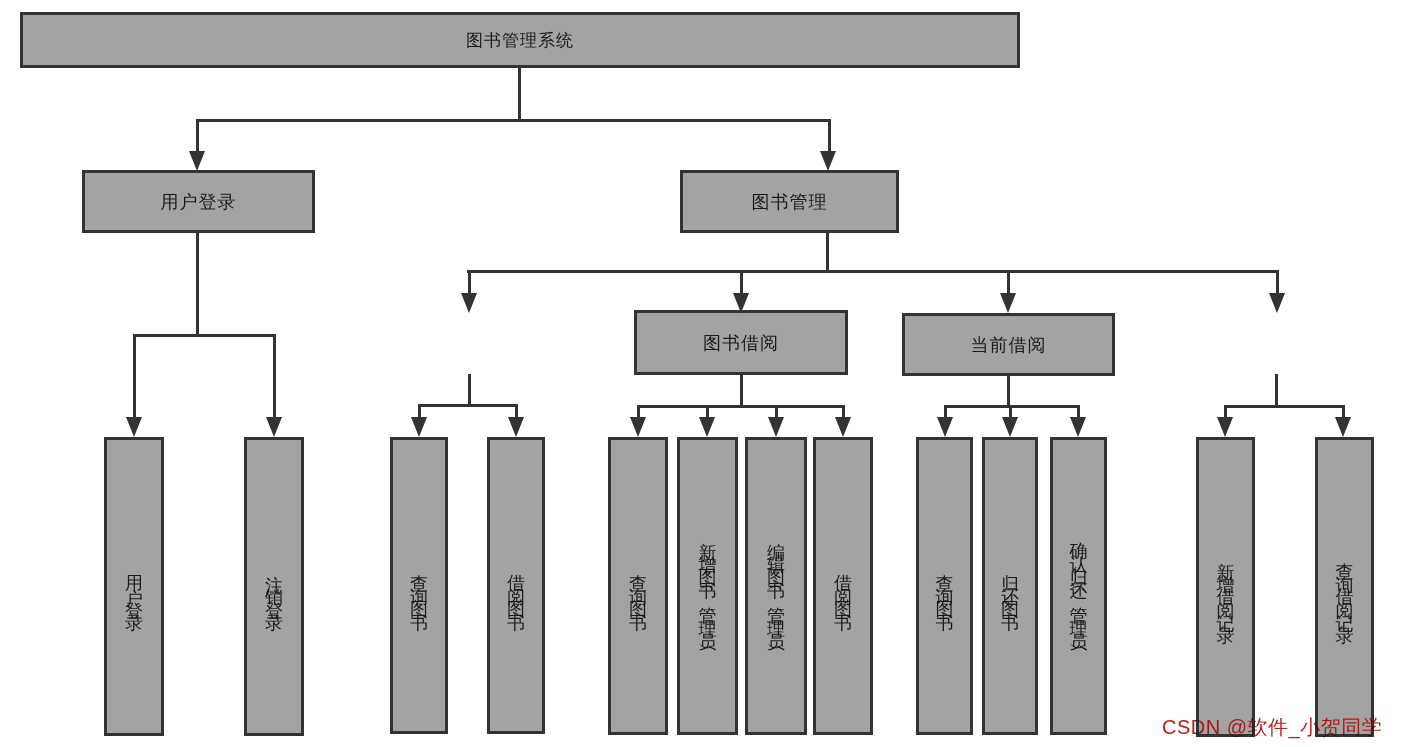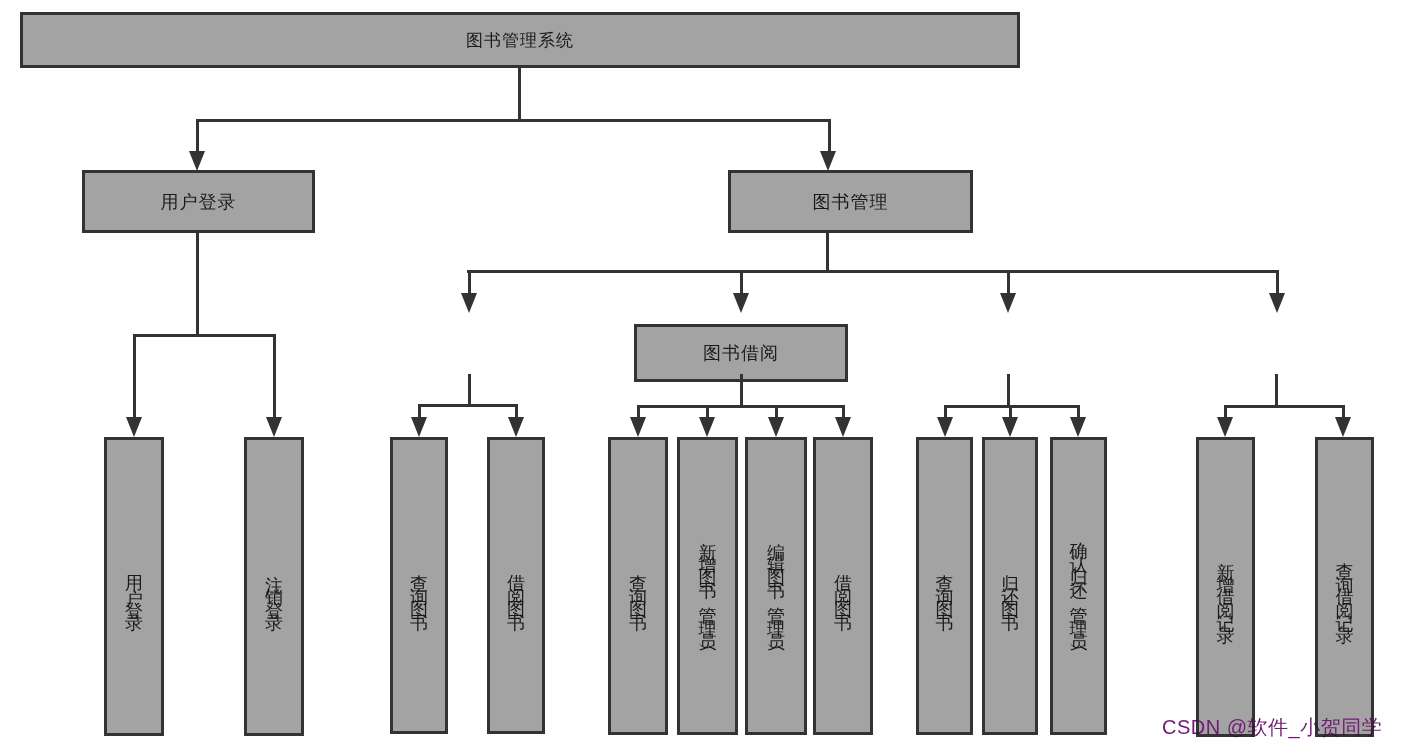--- a/index.html
+++ b/index.html
@@ -35,45 +35,48 @@
   .arrow{
     position:absolute;width:0;height:0;
     border-left:8px solid transparent;
     border-right:8px solid transparent;
     border-top:20px solid var(--line);
   }
   .watermark{
     position:absolute;
     left:1162px;top:714px;
     font-size:20px;
-    color:#701a75;
+    color:#b91c1c;
     letter-spacing:0.5px;
     white-space:nowrap;
     mix-blend-mode:darken;
     z-index:10;
   }
 </style>
 </head>
 <body>
 
 <div class="canvas">
 
   <div class="node h root" style="left:20px;top:12px;width:1000px;height:56px">
     <span>图书管理系统</span>
   </div>
 
   <div class="node h" style="left:82px;top:170px;width:233px;height:63px">
     <span>用户登录</span>
   </div>
-  <div class="node h" style="left:728px;top:170px;width:245px;height:63px">
+  <div class="node h" style="left:680px;top:170px;width:219px;height:63px">
     <span>图书管理</span>
   </div>
 
-  <div class="node h" style="left:634px;top:324px;width:214px;height:58px">
+  <div class="node h" style="left:634px;top:310px;width:214px;height:65px">
     <span>图书借阅</span>
+  </div>
+  <div class="node h" style="left:902px;top:313px;width:213px;height:63px">
+    <span>当前借阅</span>
   </div>
 
   <div class="node v" style="left:104px;top:437px;width:60px;height:299px">
     <span>用户登录</span>
   </div>
   <div class="node v" style="left:244px;top:437px;width:60px;height:299px">
     <span>注销登录</span>
   </div>
 
   <div class="node v" style="left:390px;top:437px;width:58px;height:297px">

